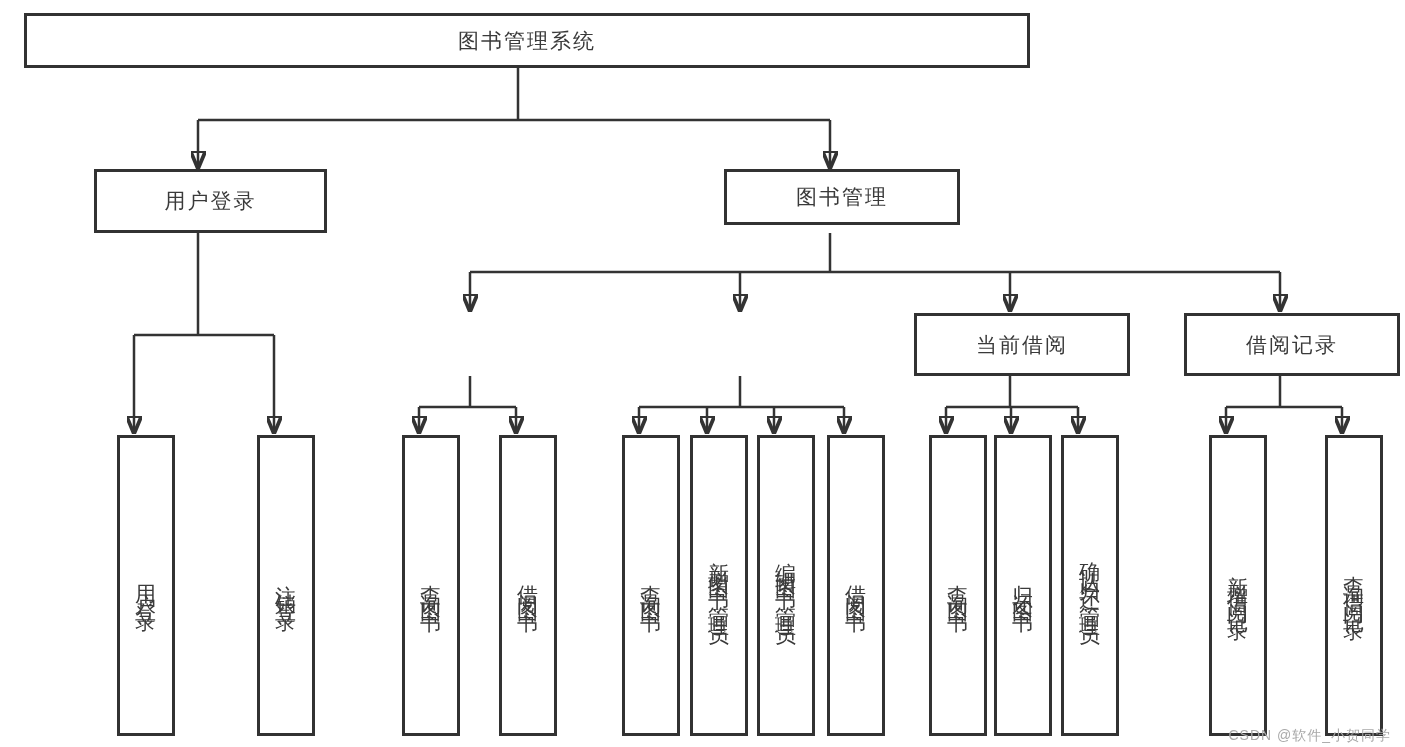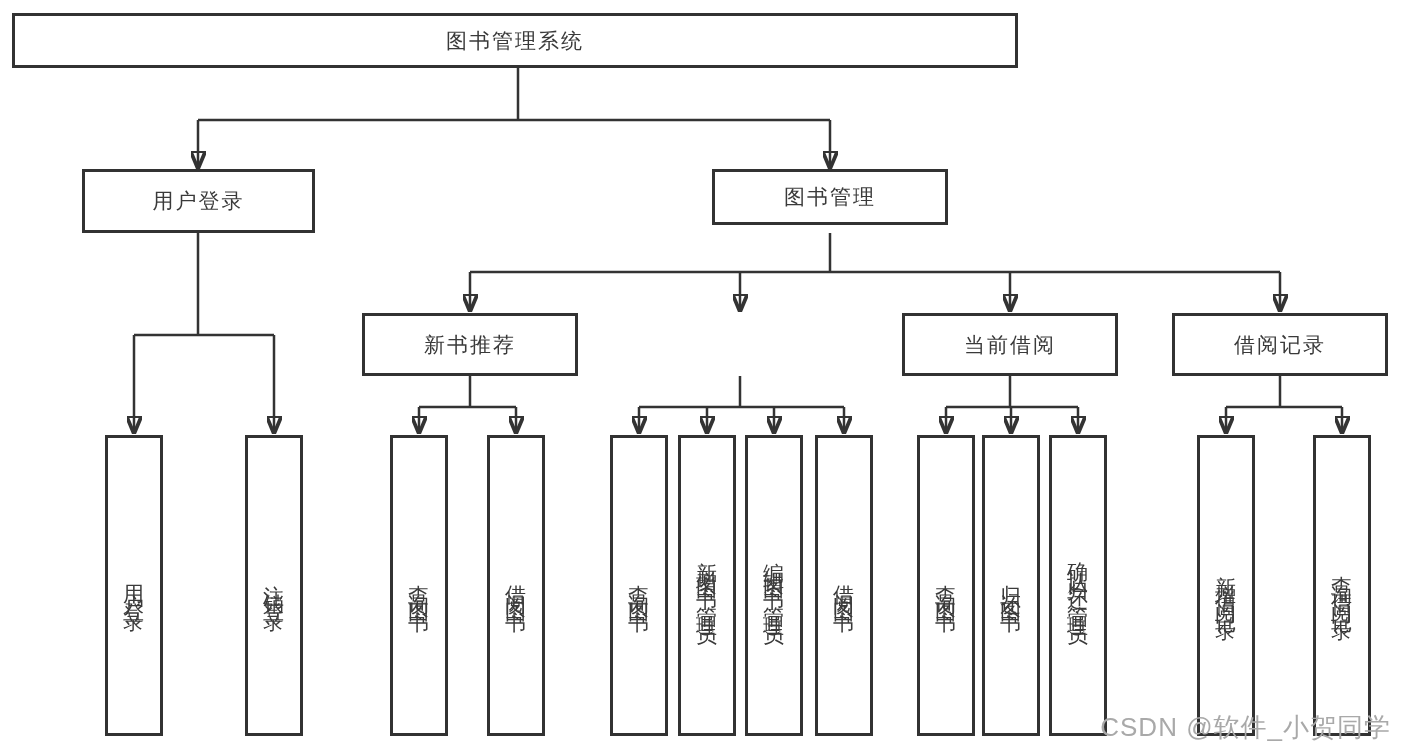--- a/index.html
+++ b/index.html
@@ -18,34 +18,35 @@
     box-sizing: border-box;
     border: 3px solid #323232;
     background: #ffffff;
     display: flex;
     align-items: center;
     justify-content: center;
     color: #3a3a3a;
     font-size: 21px;
     letter-spacing: 2px;
     text-align: center;
+    margin-left: 12px;
   }
   .leaf { width: 58px; top: 435px; height: 301px; }
   .leaf .vtext {
     writing-mode: vertical-rl;
     text-orientation: mixed;
     letter-spacing: 9px;
     line-height: 1;
     white-space: nowrap;
   }
   .watermark {
     position: absolute;
     right: 14px;
     bottom: 2px;
-    font-size: 26px;
+    font-size: 14px;
     color: #a9a9a9;
     letter-spacing: 1px;
     z-index: 10;
   }
 </style>
 </head>
 <body>
 
 <div class="stage">
 
@@ -94,23 +95,20 @@
     <span>图书管理系统</span>
   </div>
 
   <div class="node" style="left:82px; top:169px; width:233px; height:64px;">
     <span>用户登录</span>
   </div>
   <div class="node" style="left:712px; top:169px; width:236px; height:56px;">
     <span>图书管理</span>
   </div>
 
-  <div class="node" style="left:362px; top:313px; width:216px; height:63px;">
-    <span>新书推荐</span>
-  </div>
   <div class="node" style="left:902px; top:313px; width:216px; height:63px;">
     <span>当前借阅</span>
   </div>
   <div class="node" style="left:1172px; top:313px; width:216px; height:63px;">
     <span>借阅记录</span>
   </div>
 
   <div class="node leaf" style="left:105px;">
     <span class="vtext">用户登录</span>
   </div>

